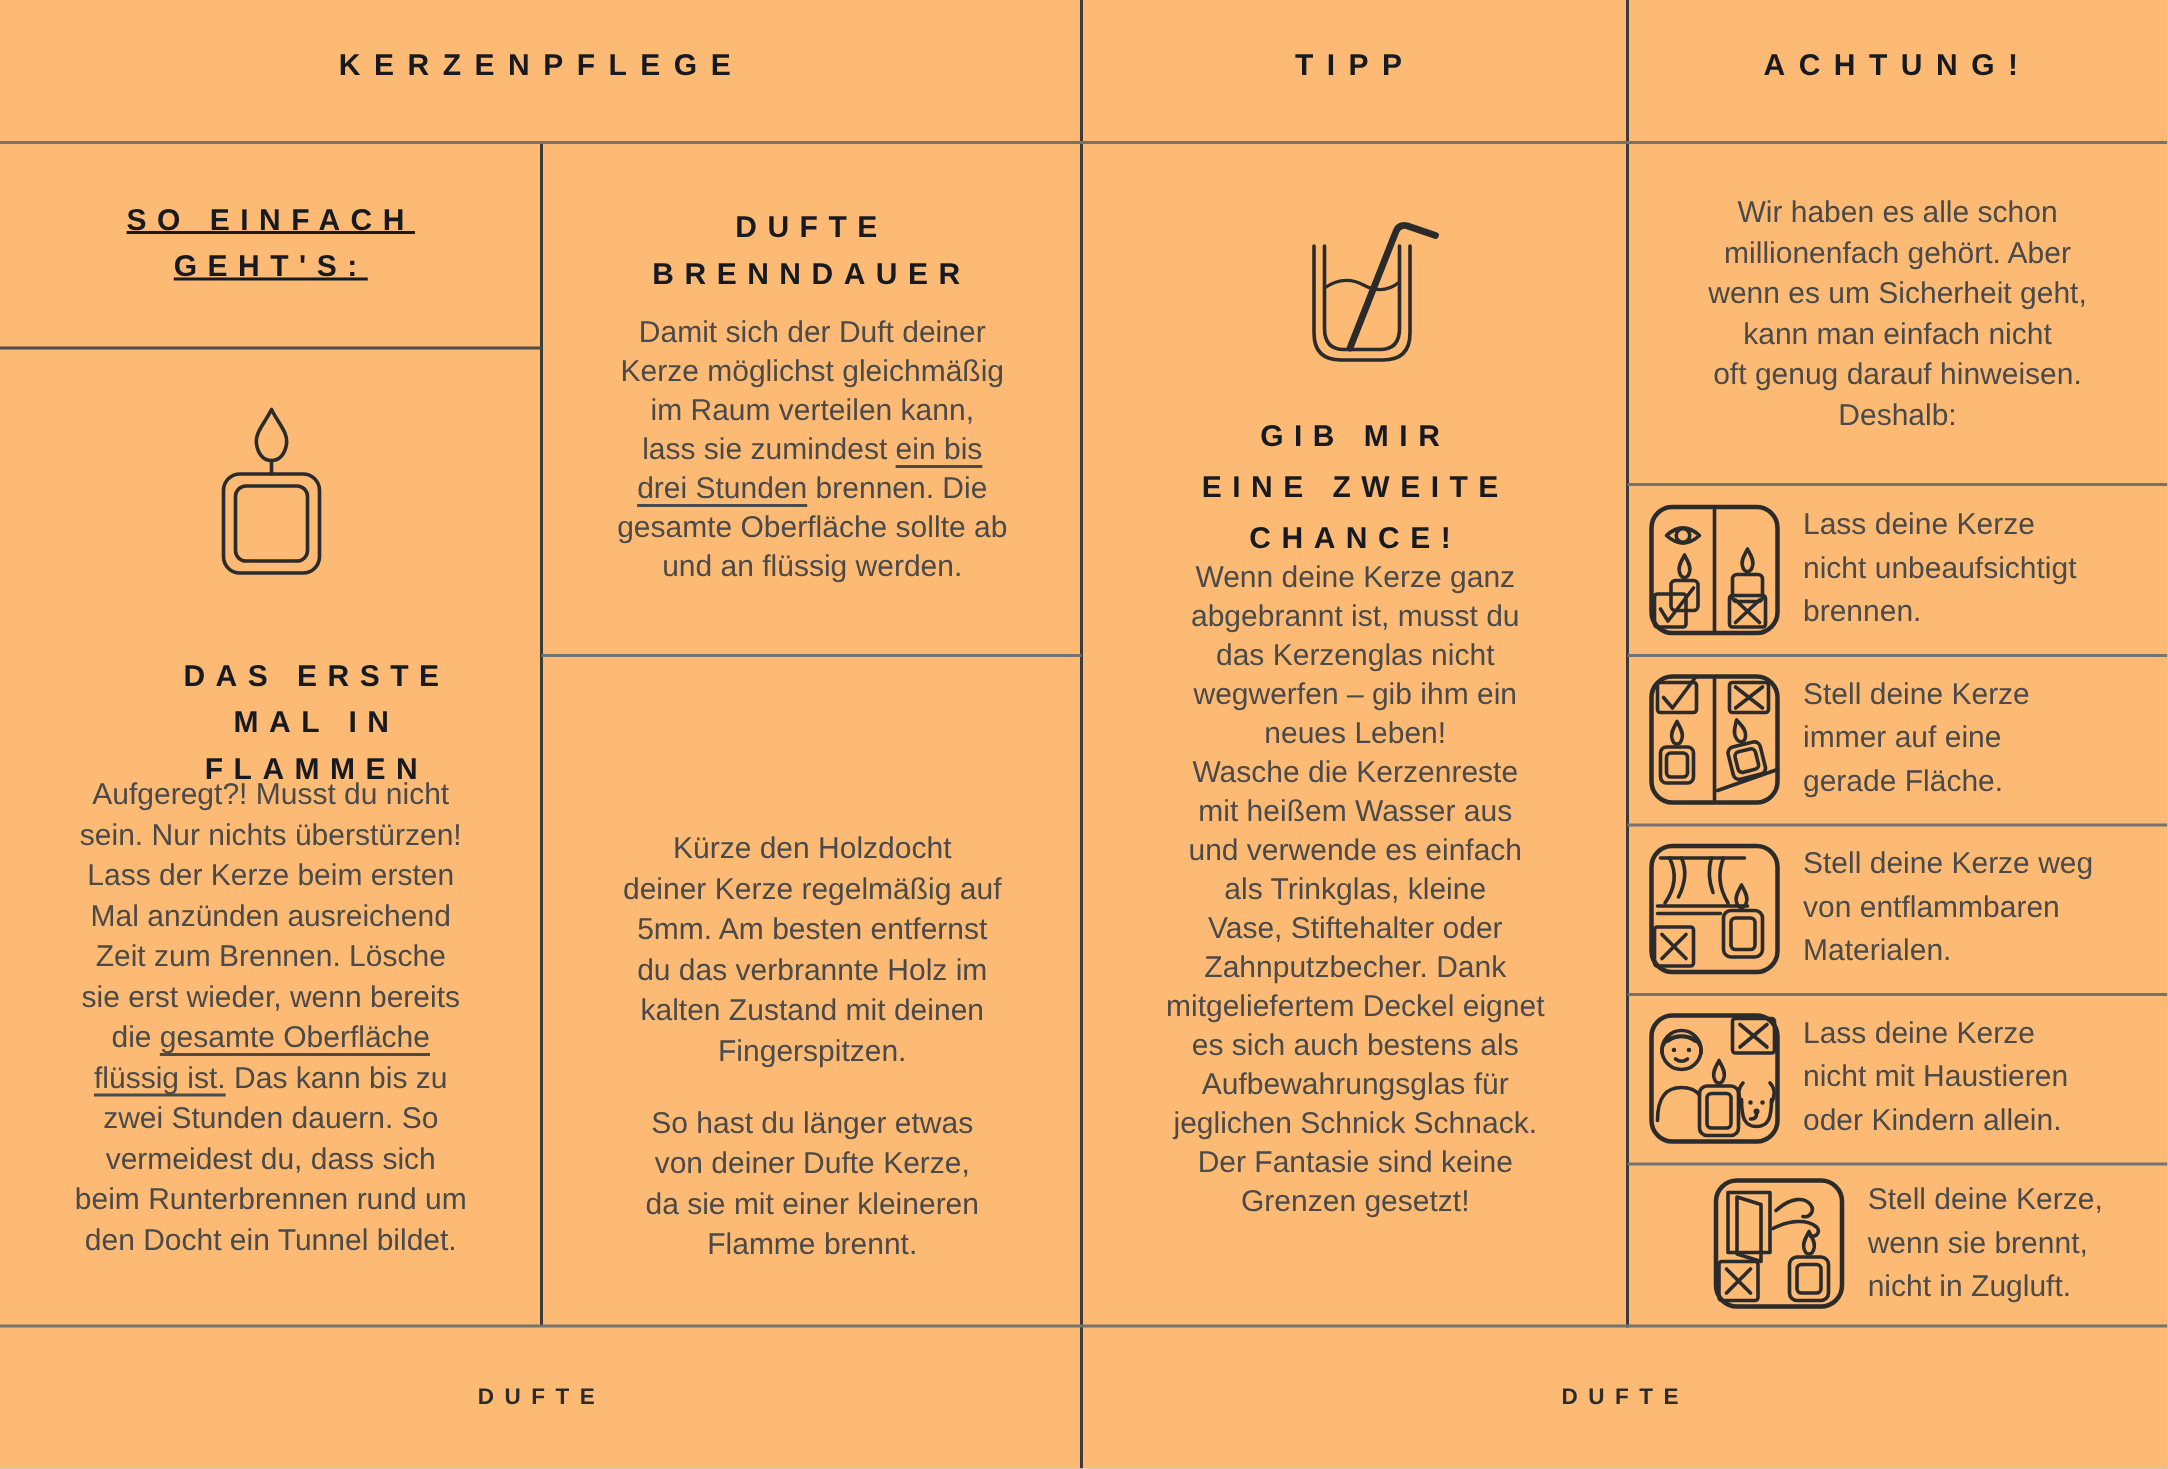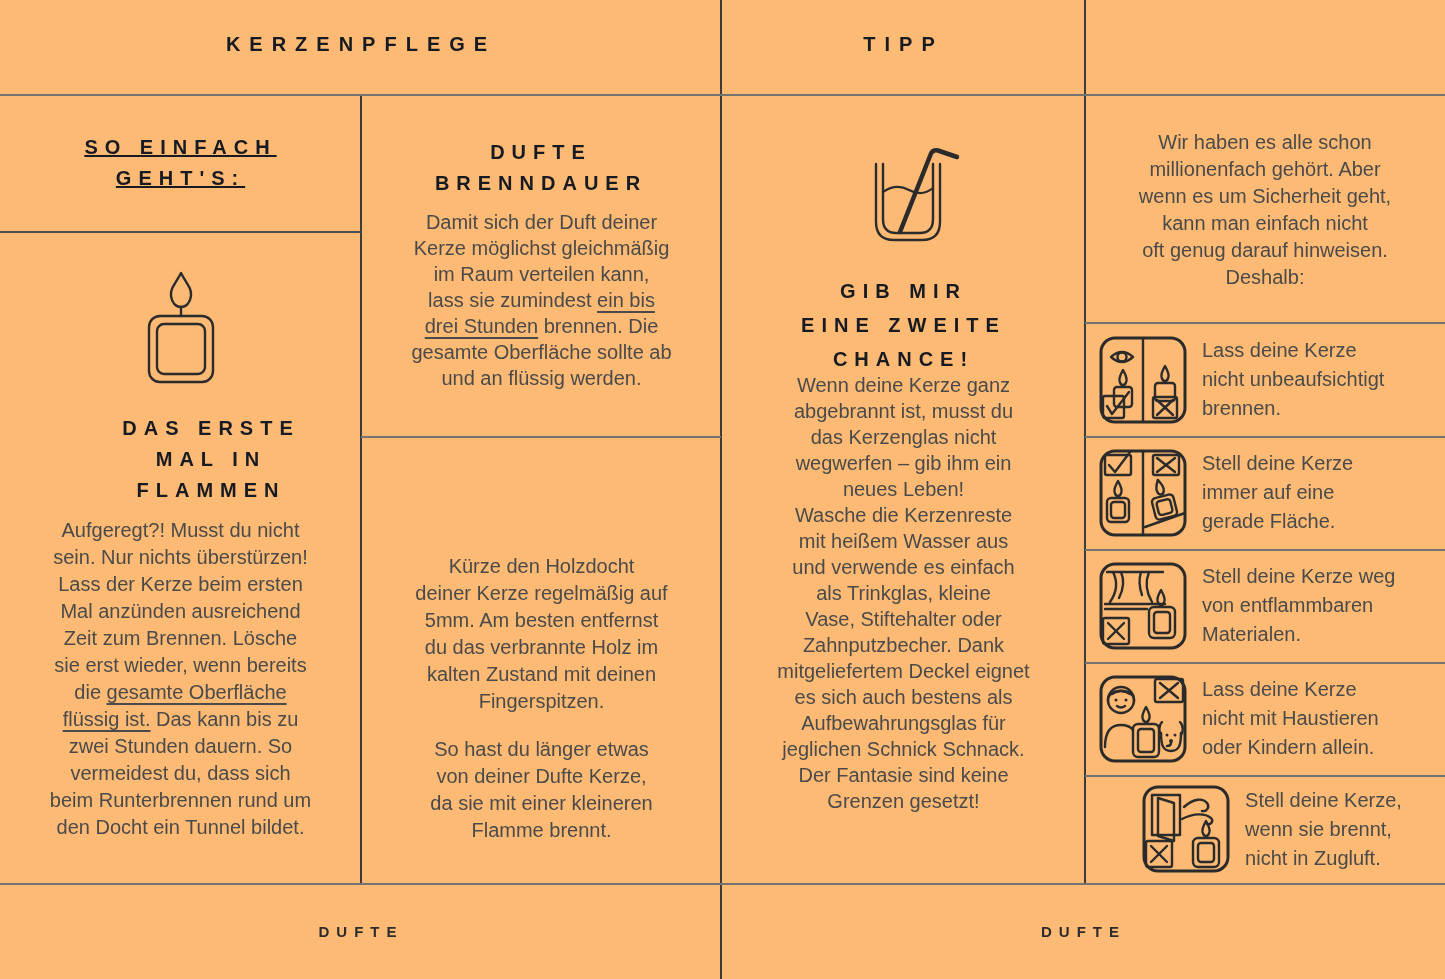--- a/index.html
+++ b/index.html
@@ -56,32 +56,33 @@
   <div class="hline" style="left:0;top:231px;width:361px;background:#4e4e4e;"></div>
   <div class="hline" style="left:361px;top:436px;width:360px;"></div>
   <div class="hline" style="left:1085px;top:322px;width:360px;"></div>
   <div class="hline" style="left:1085px;top:436px;width:360px;"></div>
   <div class="hline" style="left:1085px;top:549px;width:360px;"></div>
   <div class="hline" style="left:1085px;top:662px;width:360px;"></div>
   <div class="hline" style="left:1085px;top:775px;width:360px;"></div>
 
   <div class="abs hdr" style="left:0;top:33px;width:722px;">KERZENPFLEGE</div>
   <div class="abs hdr" style="left:722px;top:33px;width:363px;">TIPP</div>
+  <div class="abs hdr" style="left:1085px;top:33px;width:360px;">ACHTUNG!</div>
 
   <div class="abs flexc shead" style="left:0;top:95px;width:361px;height:136px;text-decoration:underline;">SO EINFACH
 GEHT'S:</div>
 
   <svg class="abs icon" style="left:142px;top:270px;" width="78" height="114" viewBox="0 0 78 114">
     <path d="M39 3 C34 13 28 18 29 26 C30 33 34 37 39 37 C44 37 48 33 49 26 C50 18 44 13 39 3 Z"></path>
     <line x1="39" y1="37" x2="39" y2="46"></line>
     <rect x="7" y="46" width="64" height="66" rx="11"></rect>
     <rect x="15" y="54" width="48" height="50" rx="7"></rect>
   </svg>
 
-  <div class="abs shead" style="left:0;top:413px;width:422px;">DAS ERSTE
+  <div class="abs shead" style="left:0;top:436px;width:422px;">DAS ERSTE
 MAL IN
 FLAMMEN</div>
 
   <div class="abs btext" style="left:15px;top:517px;width:331px;"><span>Aufgeregt?! Musst du nicht
 sein. Nur nichts überstürzen!
 Lass der Kerze beim ersten
 Mal anzünden ausreichend
 Zeit zum Brennen. Lösche
 sie erst wieder, wenn bereits
 die </span><span class="u">gesamte Oberfläche

